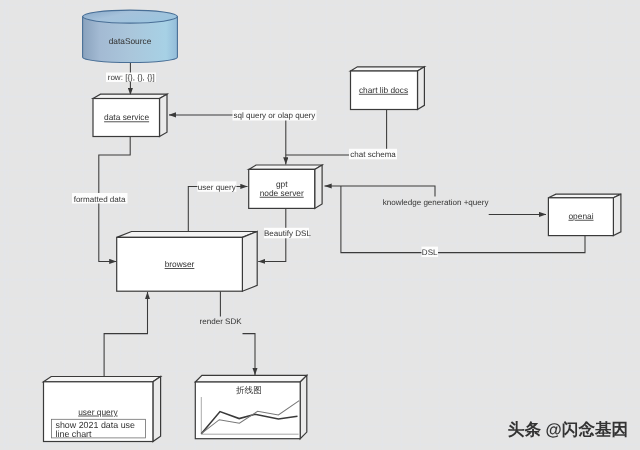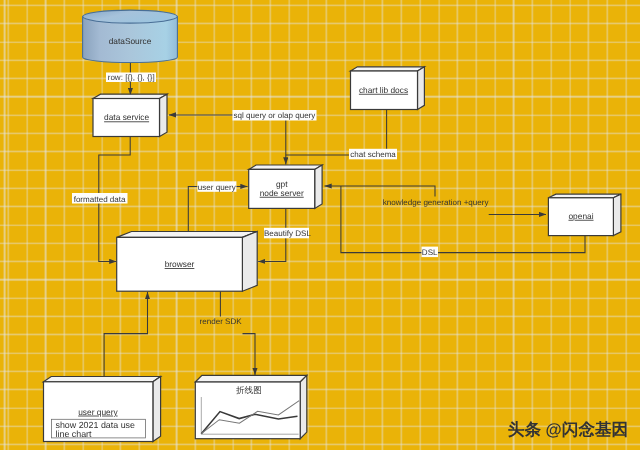--- a/index.html
+++ b/index.html
@@ -1,19 +1,19 @@
 <!DOCTYPE html>
 <html><head>
 <meta charset="utf-8">
 <title>diagram</title>
 <style>
   html,body{margin:0;padding:0;background:#ffffff;}
   body{width:640px;height:450px;overflow:hidden;
        font-family:"Liberation Sans",sans-serif;}
-  #stage{position:relative;width:640px;height:450px;background:#eab308;}
+  #stage{position:relative;width:640px;height:450px;background:#e5e5e5;}
   #grid{position:absolute;left:0;top:0;width:640px;height:450px;
         background-image:
           repeating-linear-gradient(to right, rgba(226,229,236,0.55) 0px, rgba(226,229,236,0.55) 1.1px, rgba(226,229,236,0.22) 1.1px, rgba(226,229,236,0) 2.1px, rgba(226,229,236,0) 18.72px),
           repeating-linear-gradient(to bottom, rgba(226,229,236,0.55) 0px, rgba(226,229,236,0.55) 1.1px, rgba(226,229,236,0.22) 1.1px, rgba(226,229,236,0) 2.1px, rgba(226,229,236,0) 18.3px);
         background-position: 7.6px 4.7px;}
   #svg{position:absolute;left:0;top:0;}
   text{fill:#333333;font-family:"Liberation Sans",sans-serif;-webkit-font-smoothing:antialiased;}
   svg{shape-rendering:geometricPrecision;text-rendering:geometricPrecision;}
   .elbl{font-size:8.05px;}
   .nodelbl{font-size:8.35px;}

